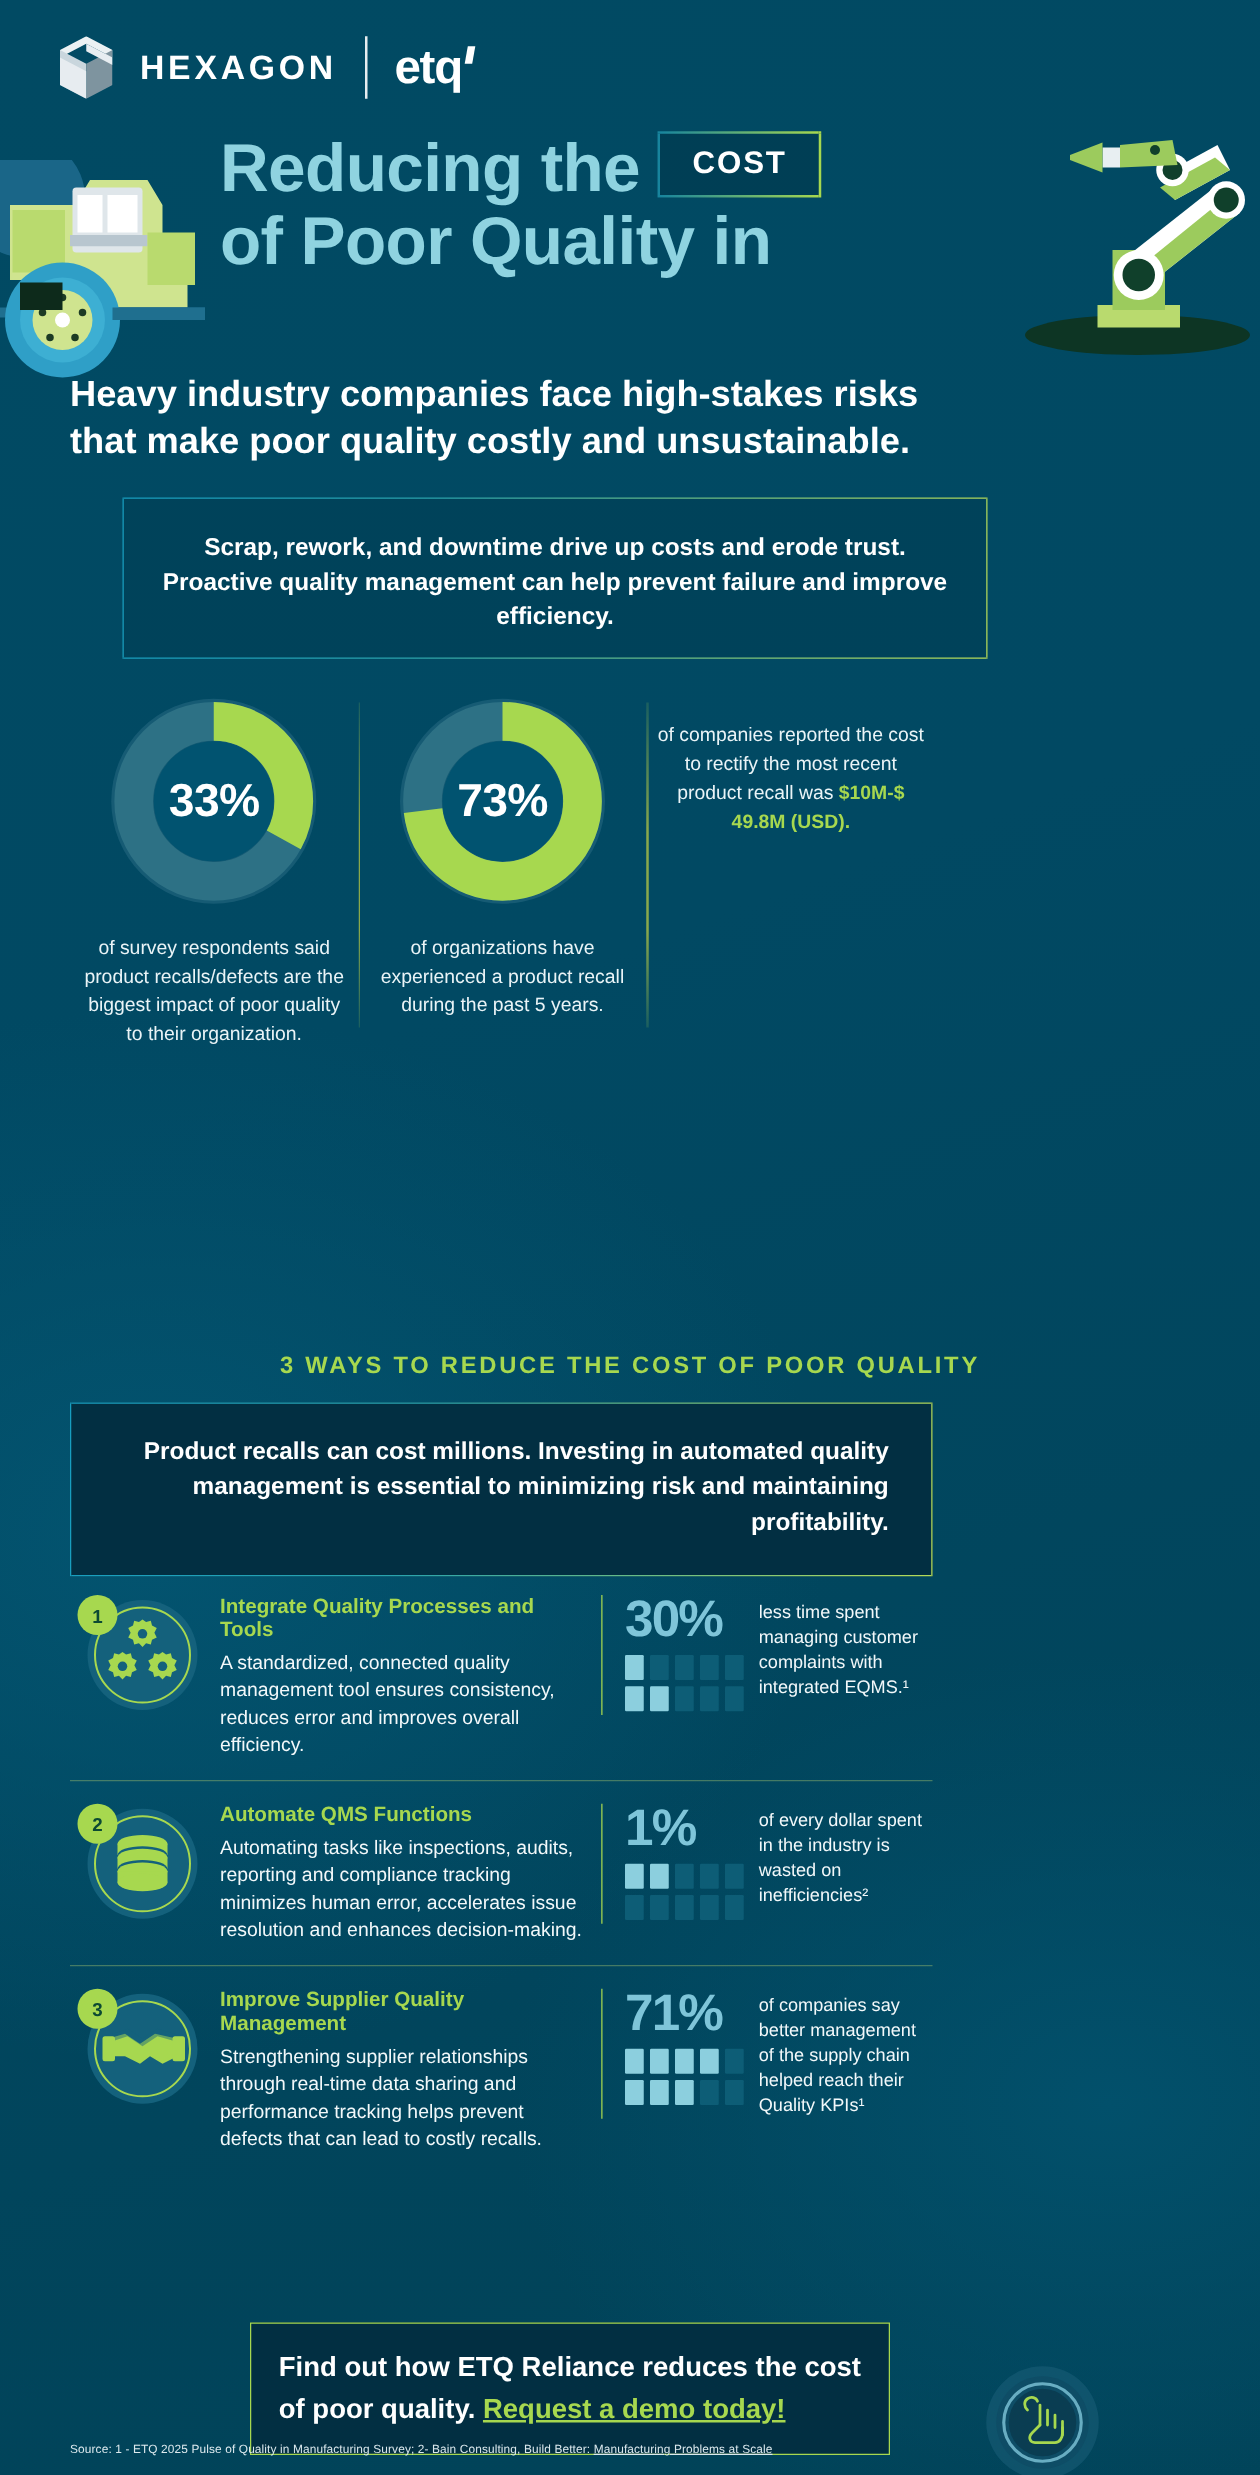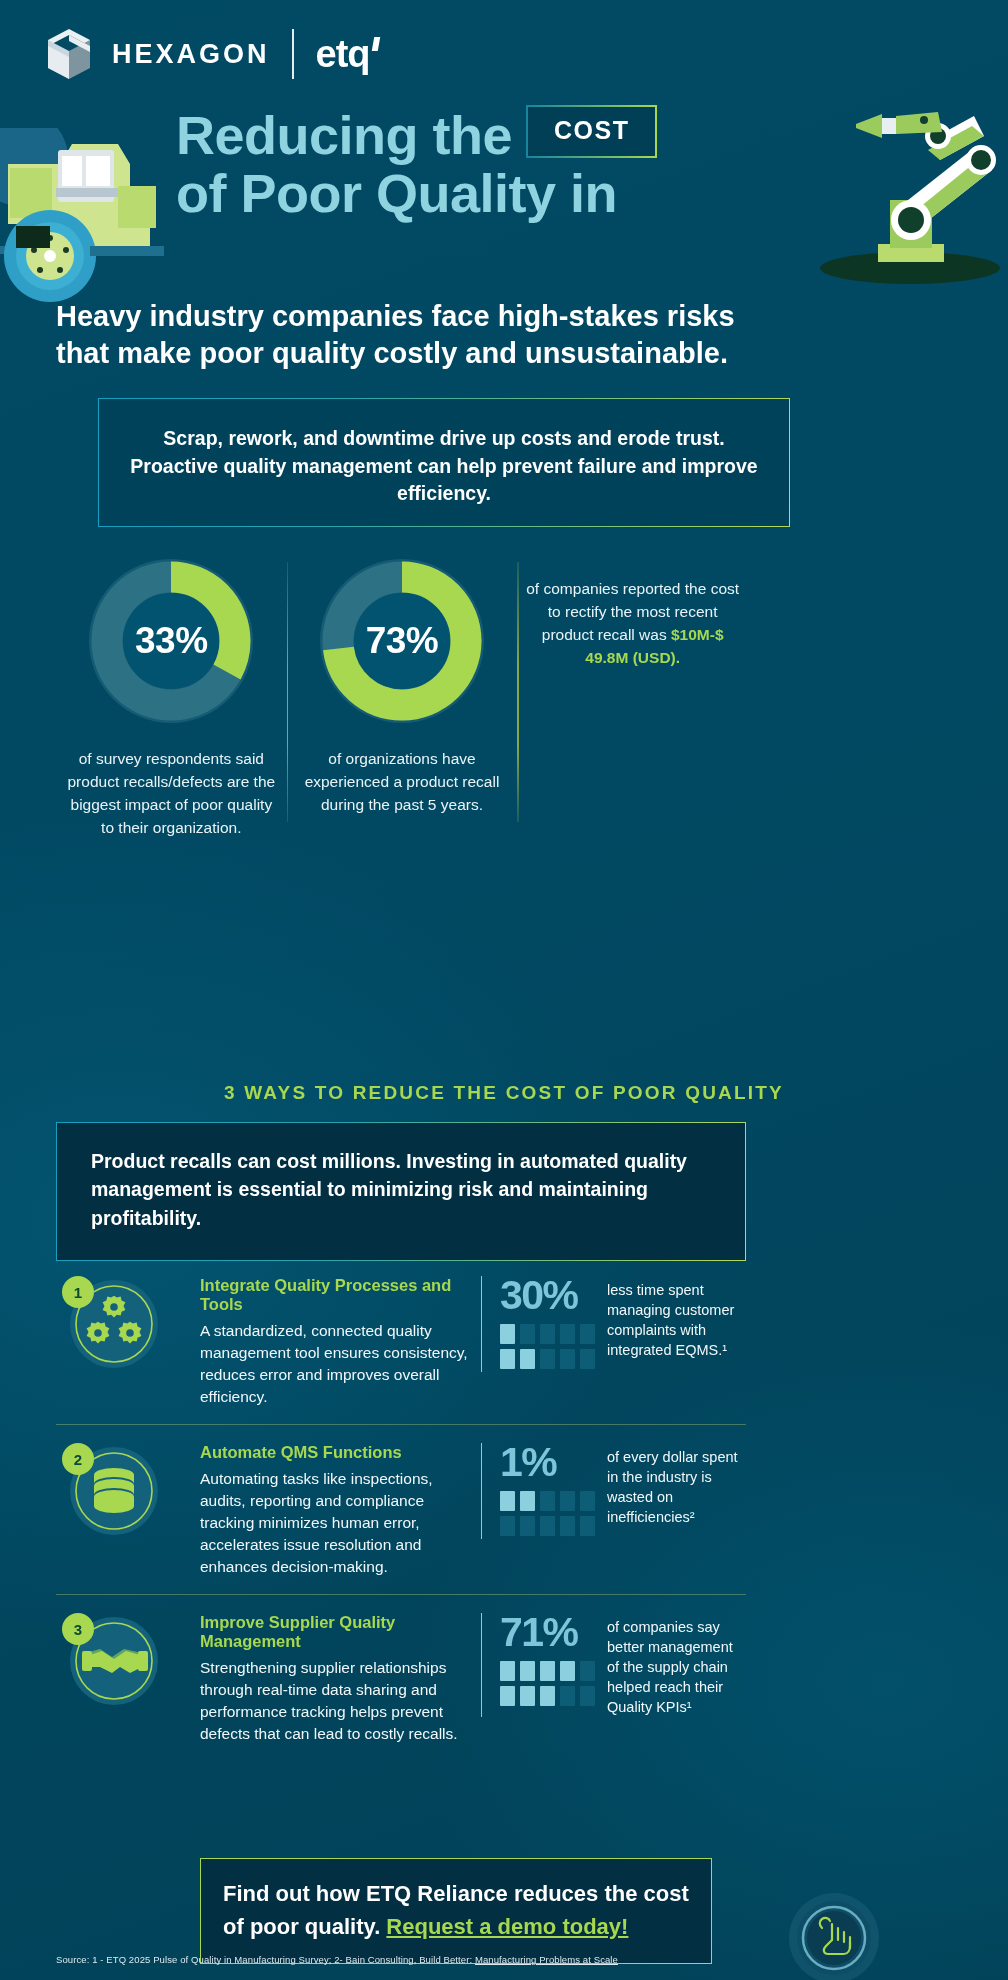--- a/index.html
+++ b/index.html
@@ -104,29 +104,29 @@
   .sec-head {
     position:absolute; top: 1082px; left:0; width: 1008px; text-align:center;
     color:#a7d84f; font-size: 19px; font-weight: 800; letter-spacing: 2.2px;
   }
 
   
   .darkbox {
     position:absolute; left: 56px; top: 1122px; width: 690px; padding: 24px 34px 28px;
     background: #022f42;
     border: 1.5px solid; border-image: linear-gradient(100deg,#179ec0 0%, #2aa3ad 40%, #b6db58 100%) 1;
-    text-align:left; font-size: 19.5px; font-weight: 700; line-height: 1.45;
+    text-align:right; font-size: 19.5px; font-weight: 700; line-height: 1.45;
   }
 
   
   .ways { position:absolute; top: 1258px; left: 56px; width: 690px; }
   .way { display:flex; align-items:flex-start; padding: 14px 0 16px 0; position:relative; }
   .way + .way { border-top: 1px solid rgba(152,186,109,.45); }
   .way-icon { width: 120px; flex: 0 0 120px; position:relative; height: 104px; }
-  .way-body { flex: 1; padding-top: 4px; padding-right: 10px; margin-left: 24px; }
+  .way-body { flex: 1; padding-top: 4px; padding-right: 10px; }
   .way-title { color:#a7d84f; font-size: 16.5px; font-weight: 800; margin-bottom: 6px; }
   .way-text { font-size: 15.5px; line-height: 1.42; color:#f2f8fa; font-weight: 400; }
   .way-stat {
     flex: 0 0 265px; display:flex; align-items:flex-start; gap: 12px;
     border-left: 1.5px solid #a7d84f; padding-left: 18px; margin-top: 4px; min-height: 96px;
   }
   .stat-num { font-size: 41px; font-weight: 800; color:#7fc5d9; line-height: .95; letter-spacing:-1.5px; }
   .sq-grid { display:grid; grid-template-columns: repeat(5, 15px); gap: 5px; margin-top: 9px; }
   .sq { width: 15px; height: 20px; background:#0d5d76; border-radius: 1px; }
   .sq.on { background:#8ccfde; }

